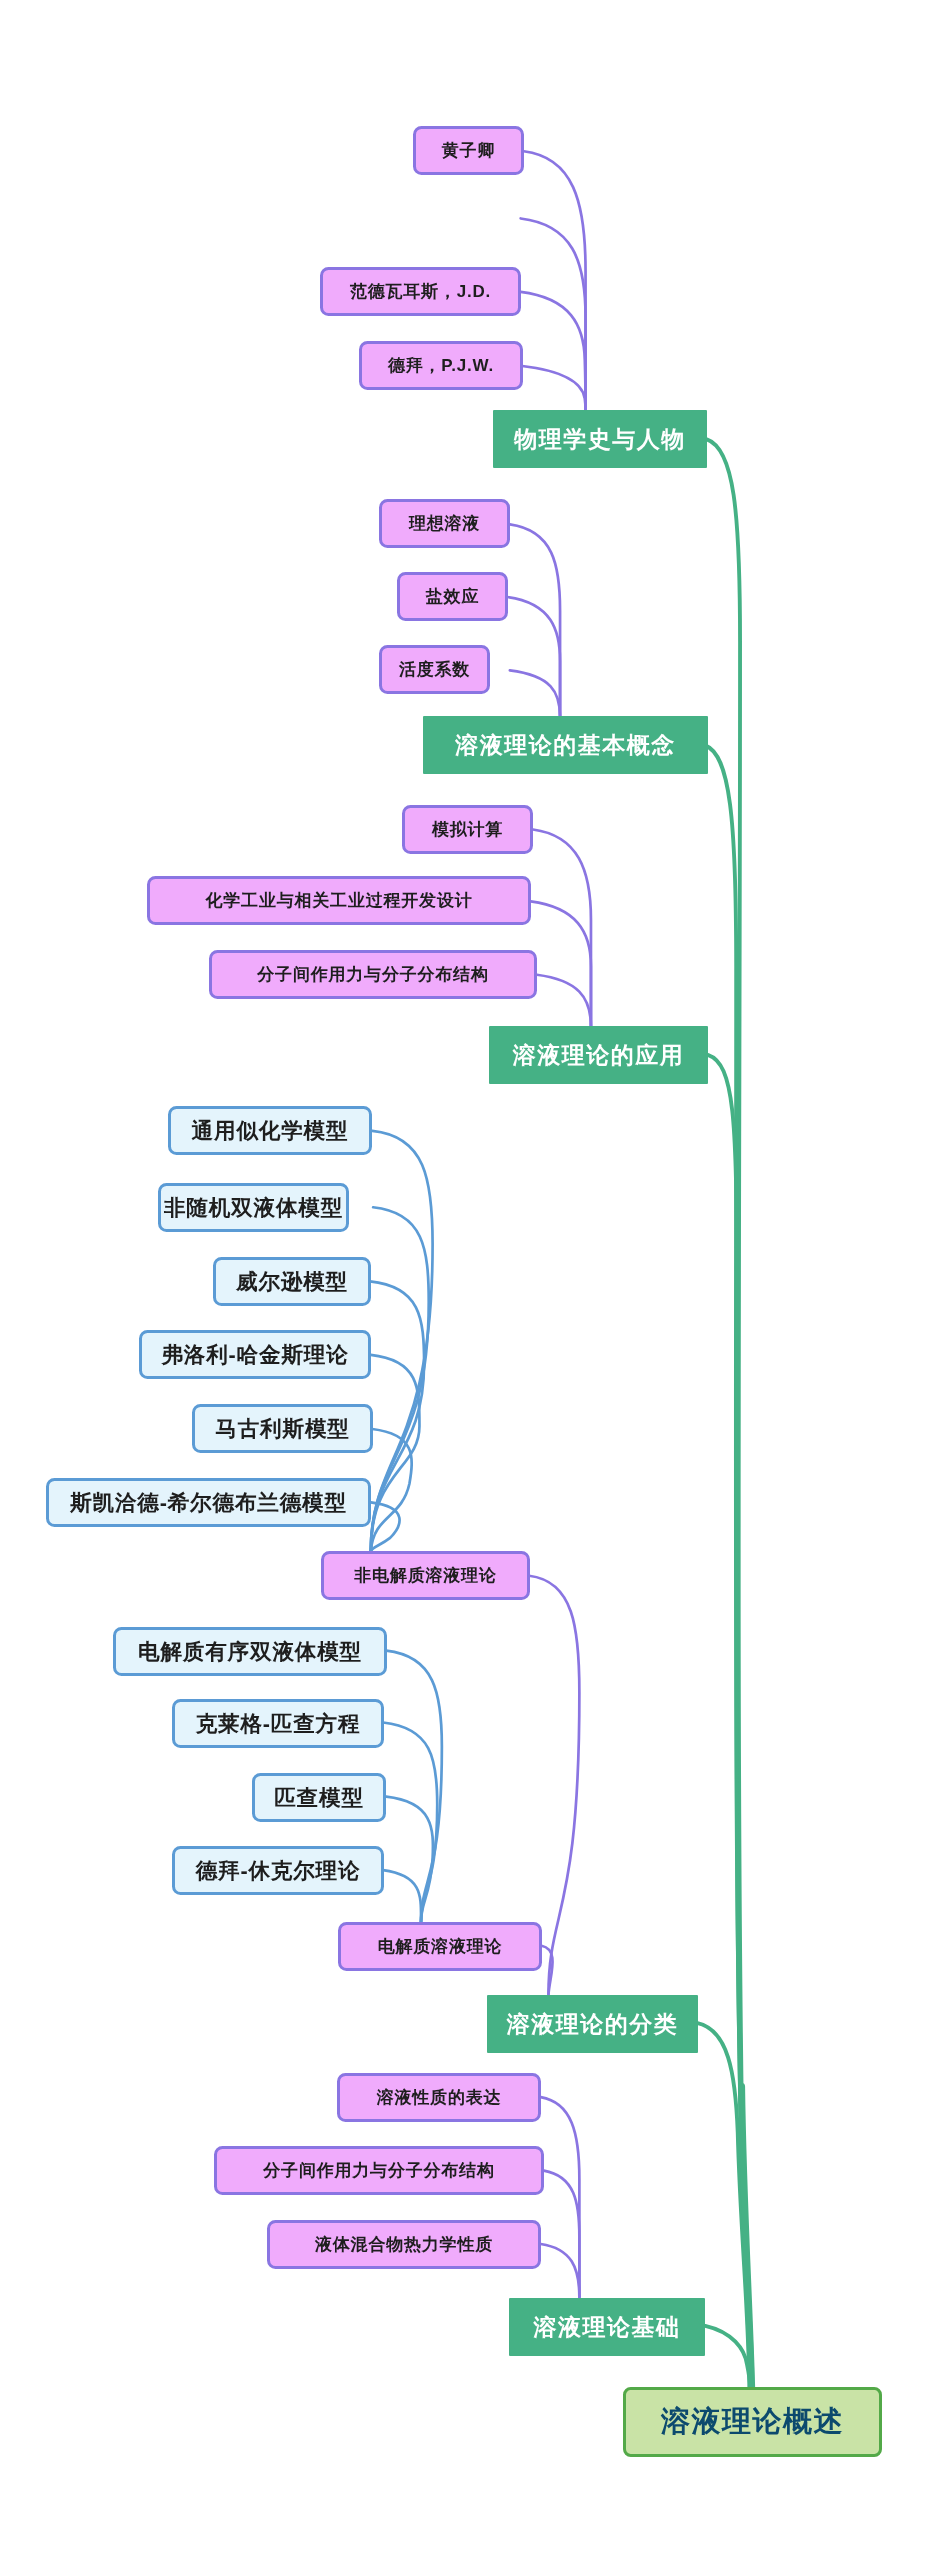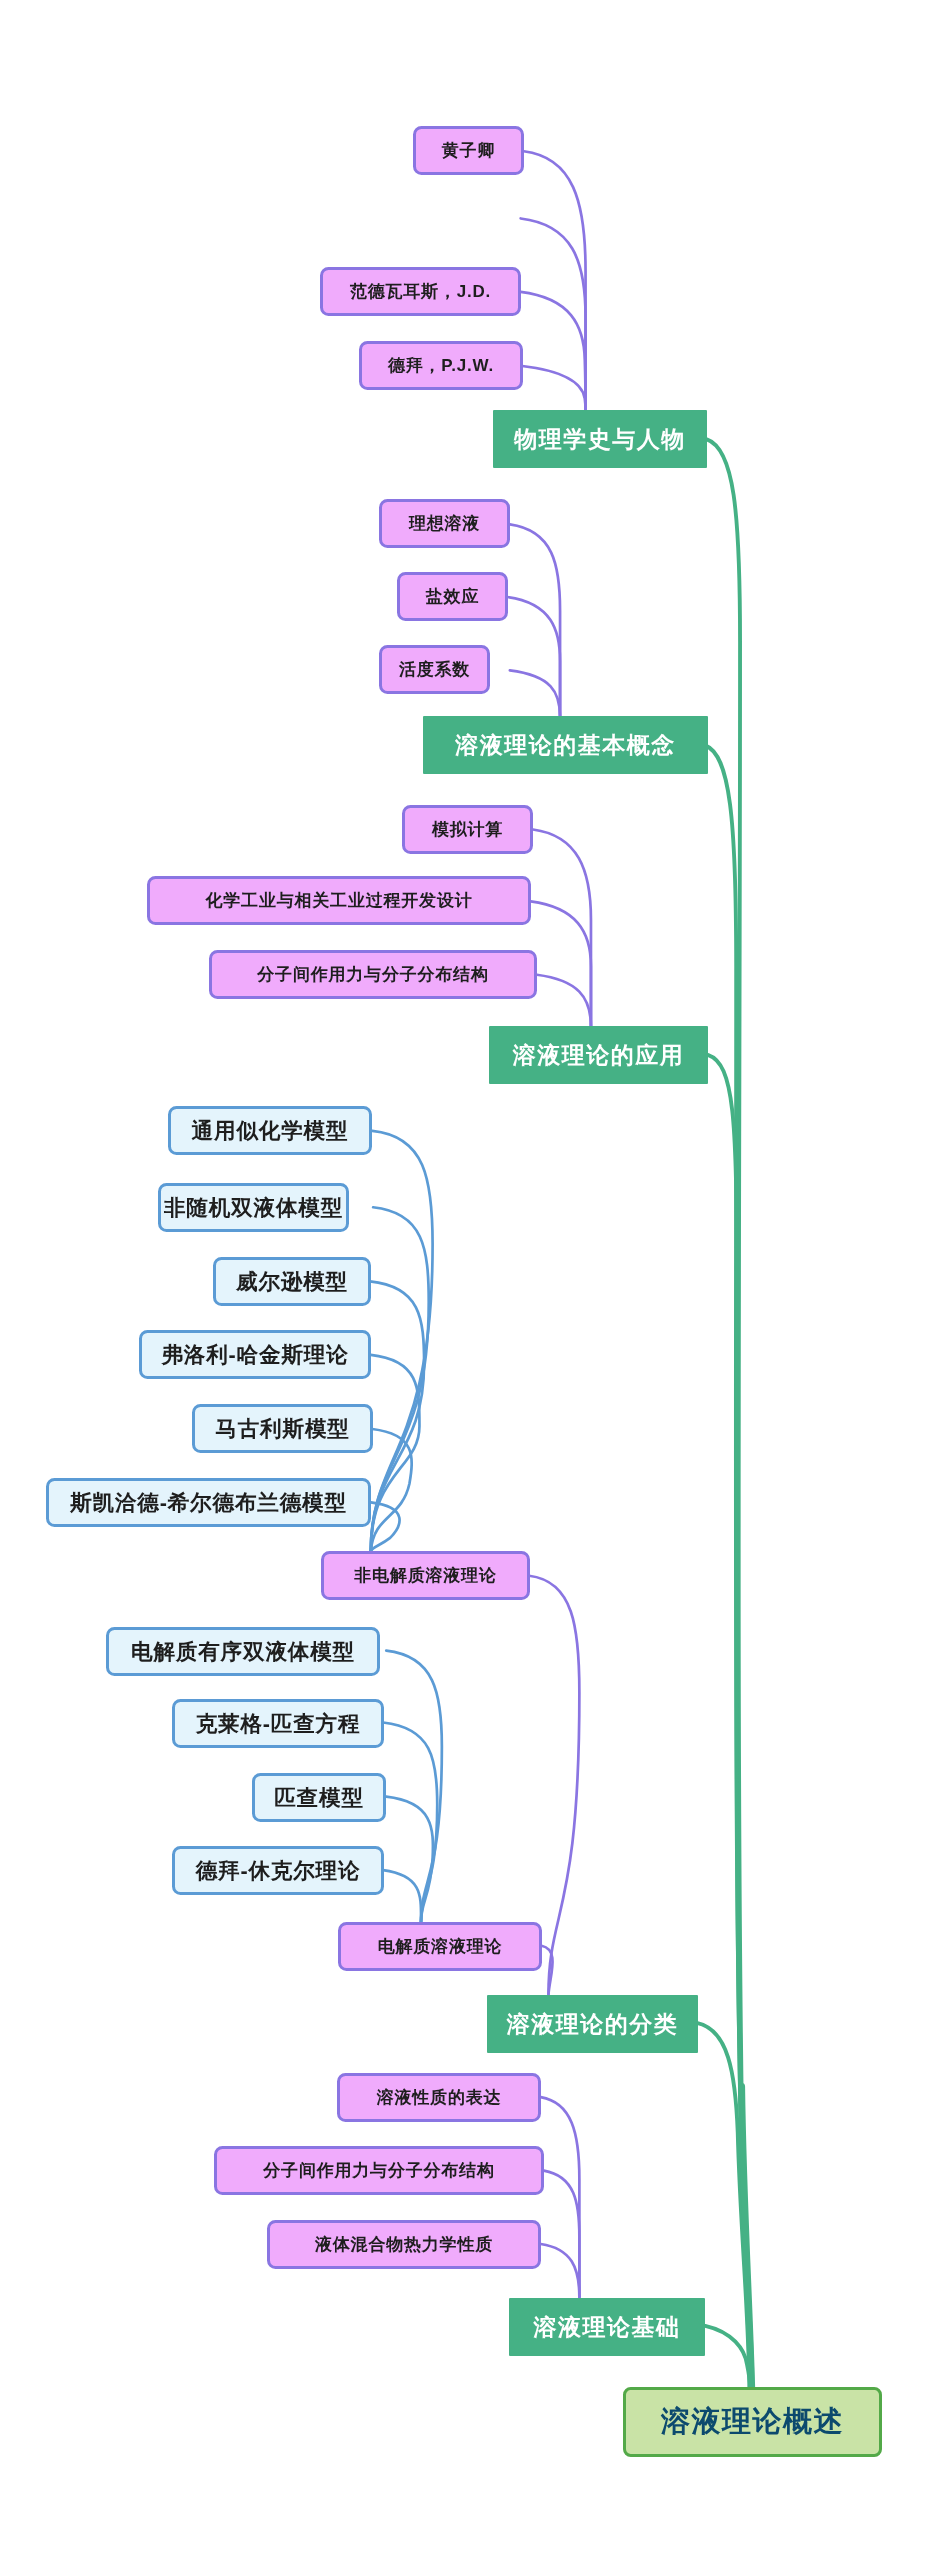--- a/index.html
+++ b/index.html
@@ -120,21 +120,21 @@
   <div class="node sub" style="left:192px;top:1404px;width:181px;">
       <span>马古利斯模型</span>
     </div>
   <div class="node sub" style="left:46px;top:1478px;width:325px;">
       <span>斯凯洽德-希尔德布兰德模型</span>
     </div>
   <div class="node child" style="left:321px;top:1551px;width:209px;">
       <span>非电解质溶液理论</span>
     </div>
 
-  <div class="node sub" style="left:106px;top:1627px;width:274px;">
+  <div class="node sub" style="left:113px;top:1627px;width:274px;">
       <span>电解质有序双液体模型</span>
     </div>
   <div class="node sub" style="left:172px;top:1699px;width:212px;">
       <span>克莱格-匹查方程</span>
     </div>
   <div class="node sub" style="left:252px;top:1773px;width:134px;">
       <span>匹查模型</span>
     </div>
   <div class="node sub" style="left:172px;top:1846px;width:212px;">
       <span>德拜-休克尔理论</span>

